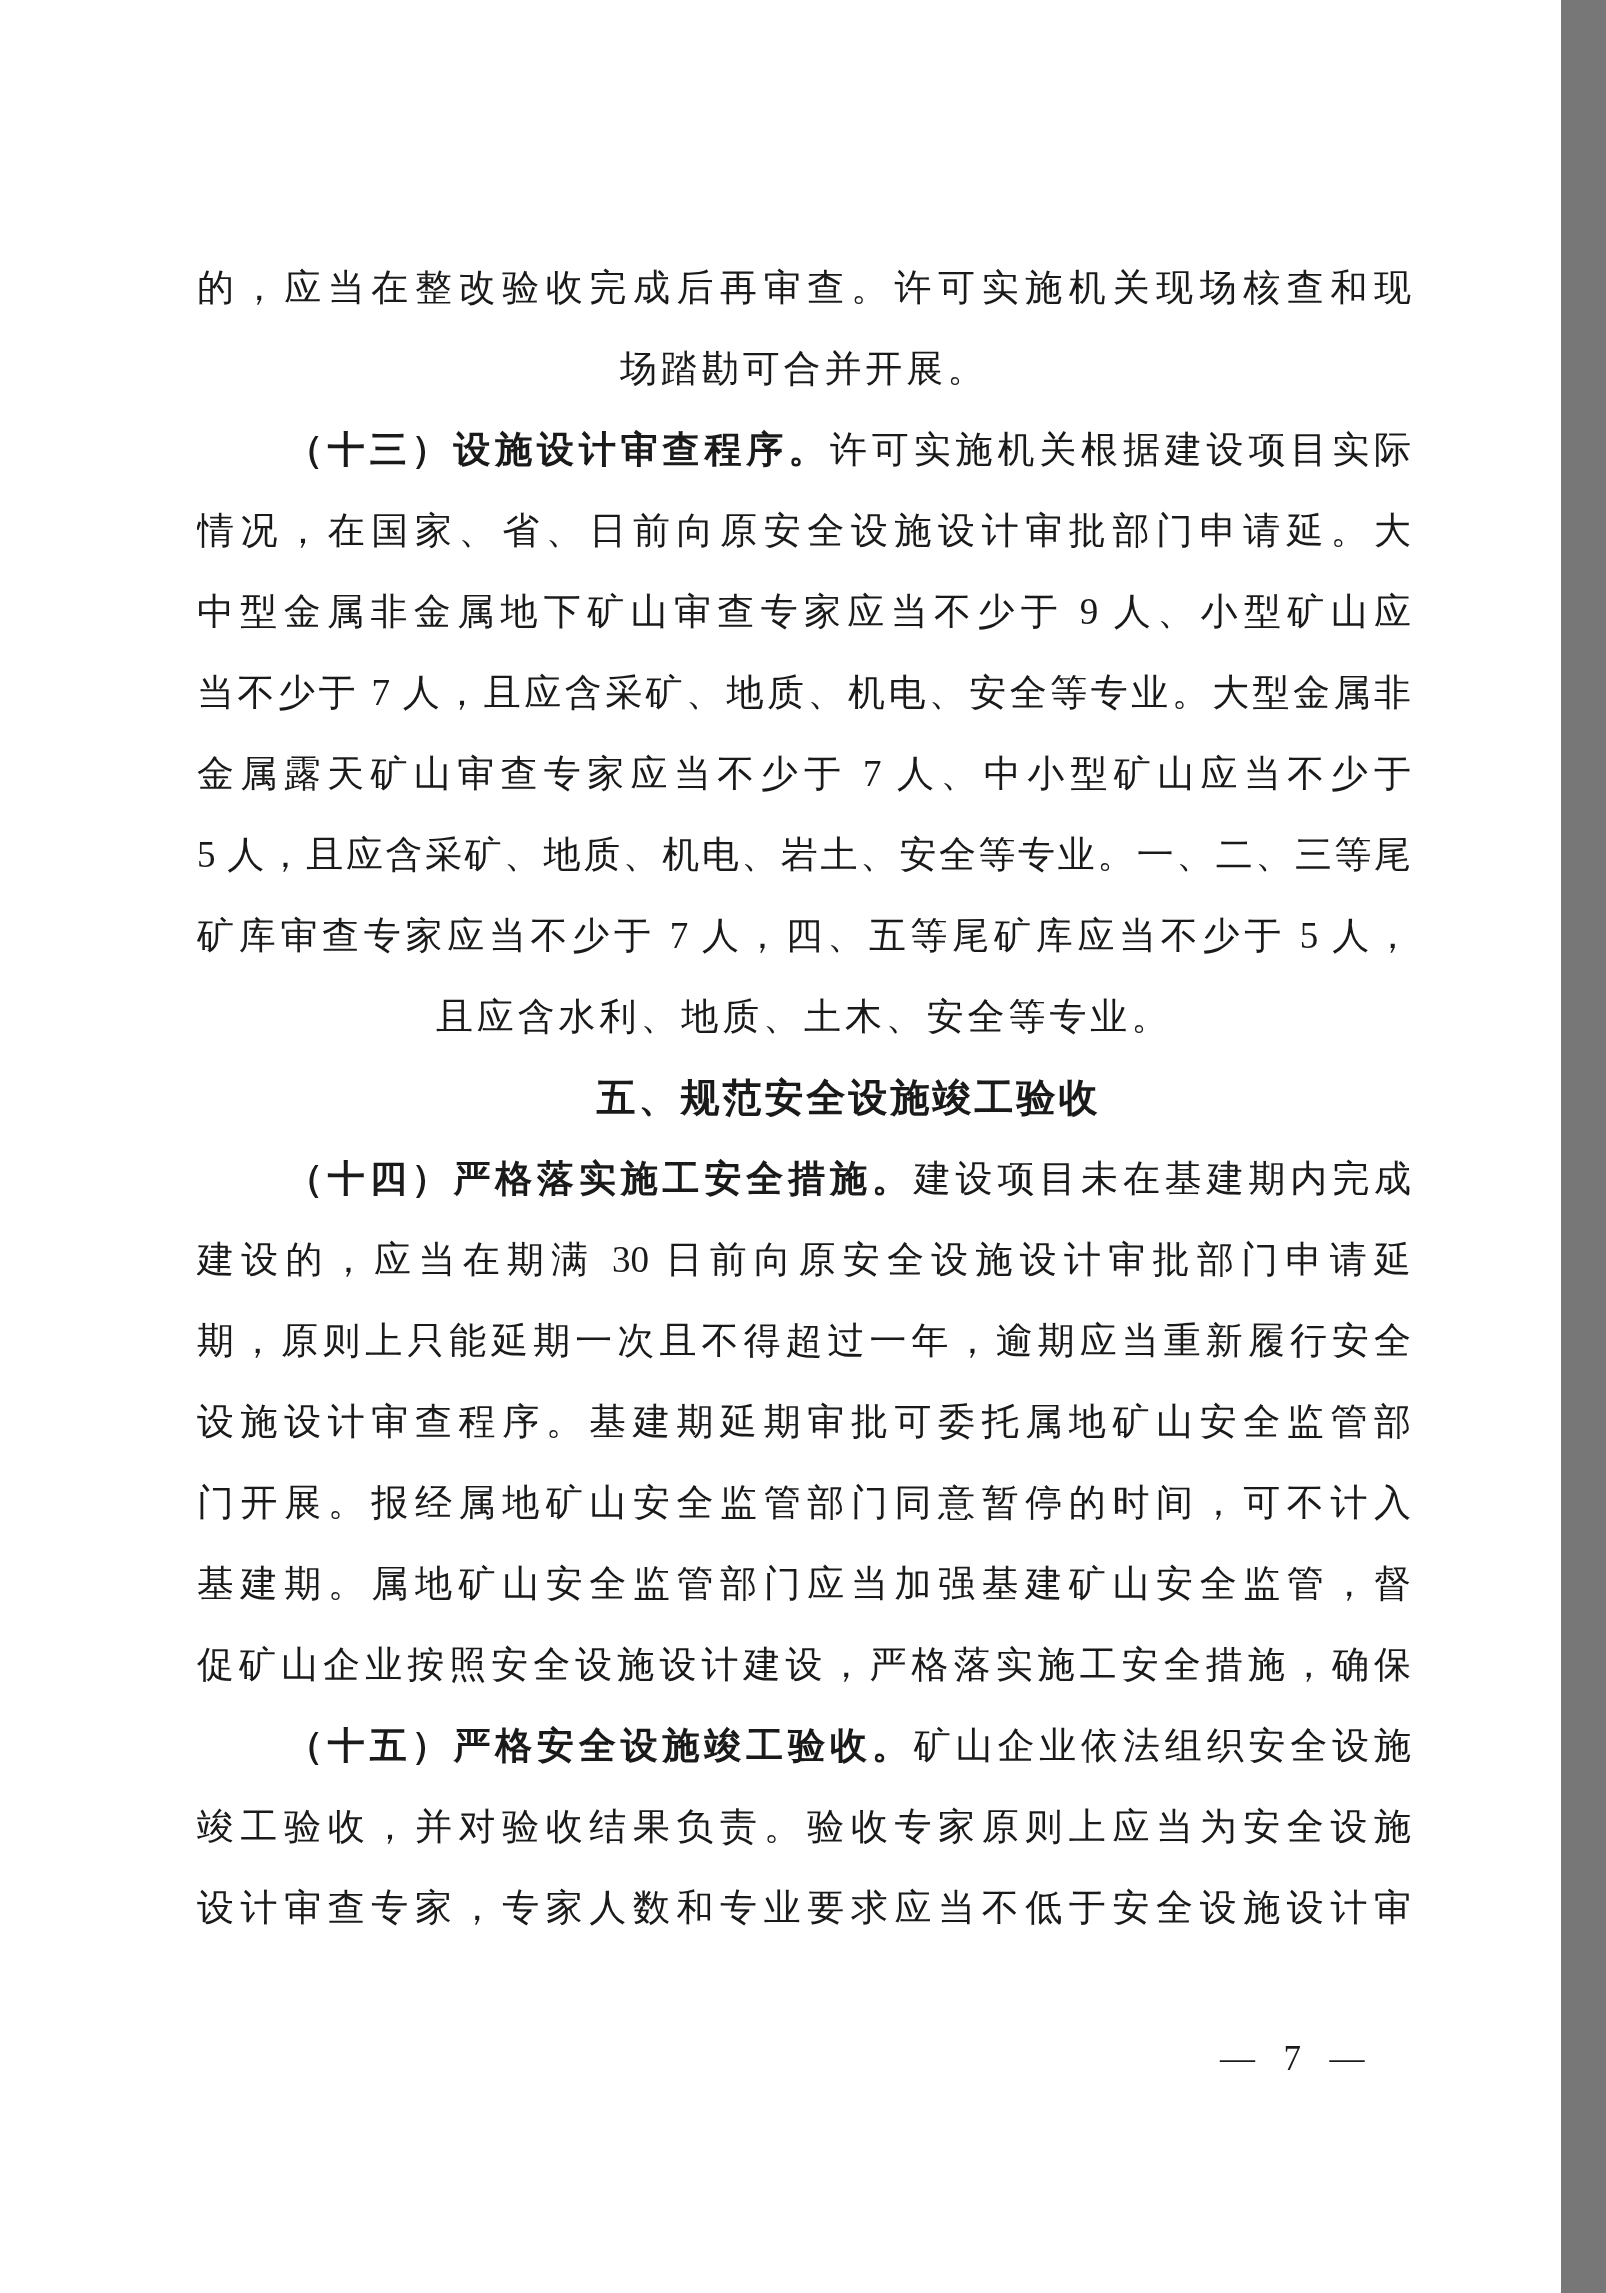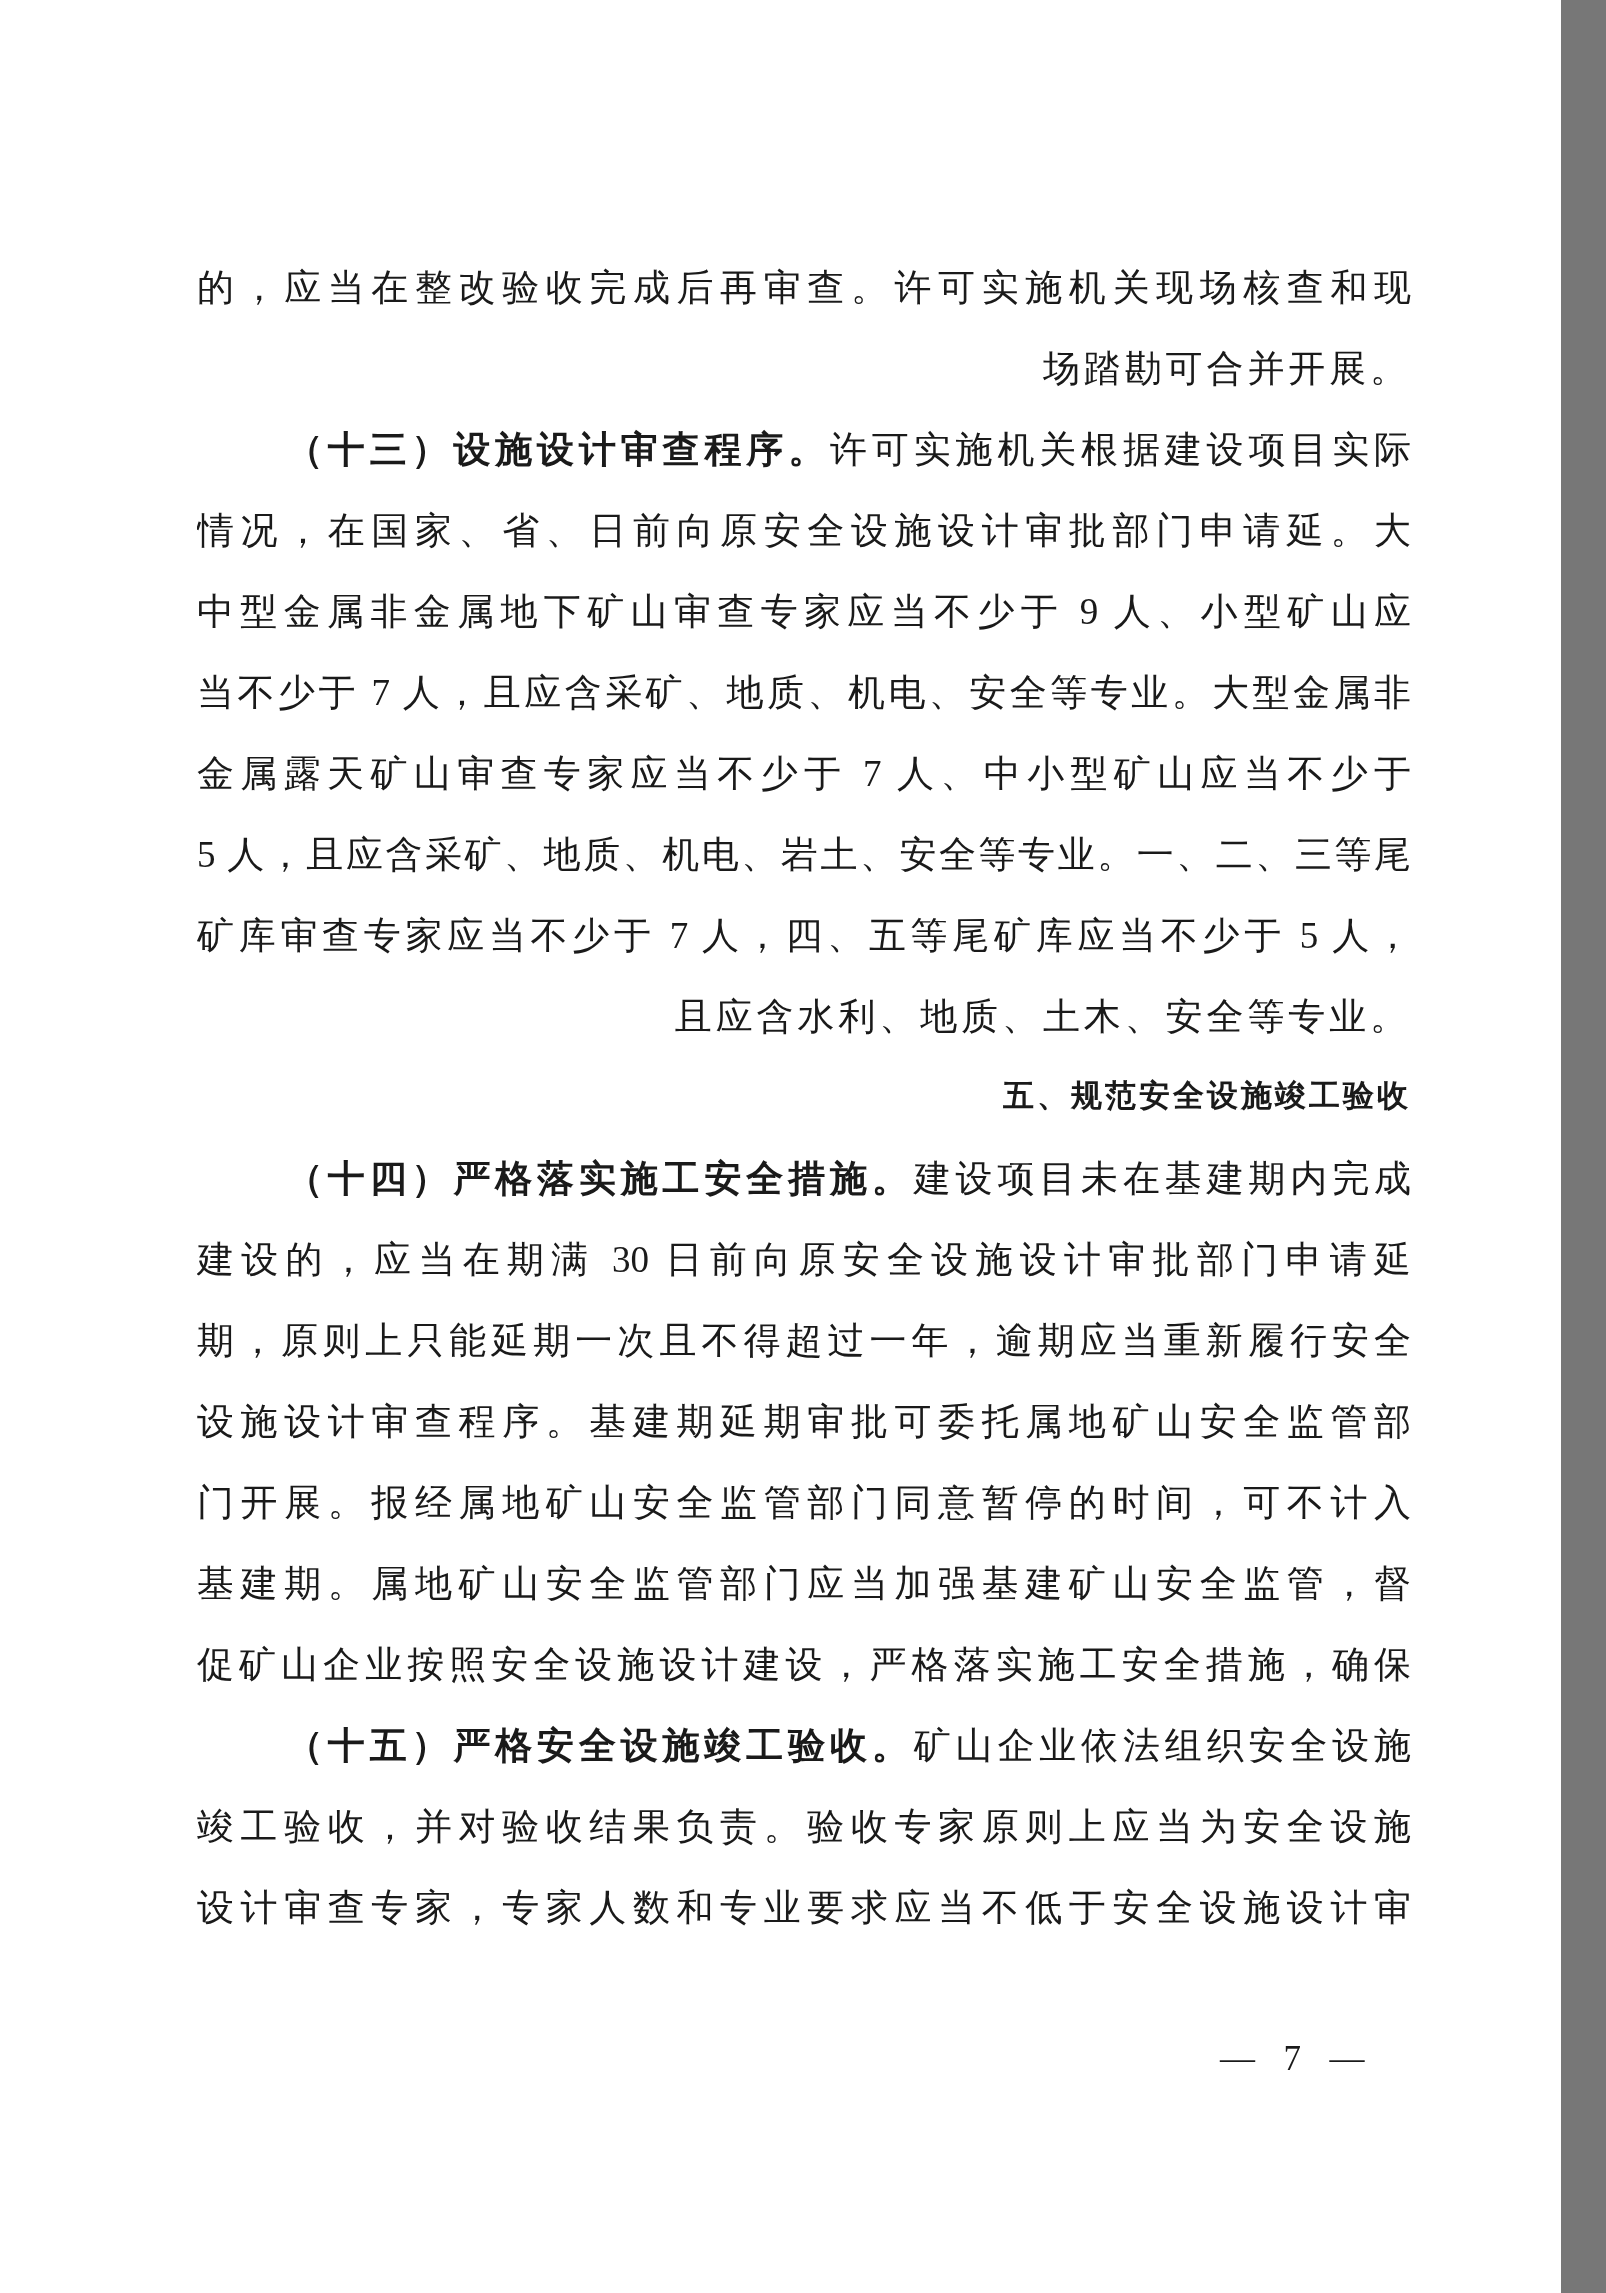--- a/index.html
+++ b/index.html
@@ -22,38 +22,38 @@
     top: 247px;
     width: 1214px;
   }
   .line {
     height: 81px;
     line-height: 81px;
     font-size: 37px;
     letter-spacing: 3.9px;
     white-space: nowrap;
     overflow: hidden;
-    text-align: right;
+    text-align: center;
   }
   .line.justify {
     white-space: normal;
     letter-spacing: 0;
     text-align: justify;
     text-align-last: justify;
   }
   .line.indent {
     text-indent: 89px;
   }
   .line .bold {
     font-weight: 700;
   }
   .line.heading {
-    font-family: Liberation Mono, monospace;
+    font-family: Liberation Serif, serif;
     font-weight: 700;
-    font-size: 31px;
+    font-size: 39px;
     letter-spacing: 3px;
   }
   .page-number {
     position: absolute;
     left: 1220px;
     top: 2039px;
     font-size: 35px;
     line-height: 39px;
     letter-spacing: 0;
     word-spacing: 19.7px;

